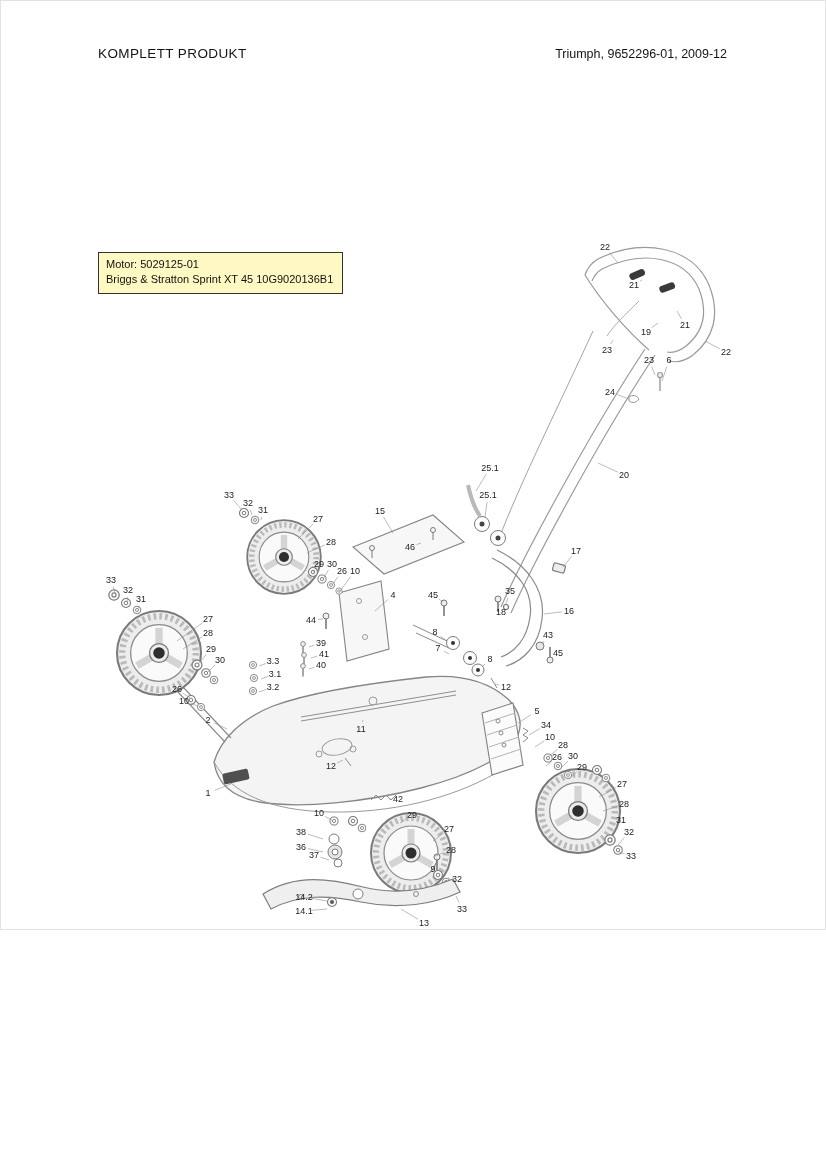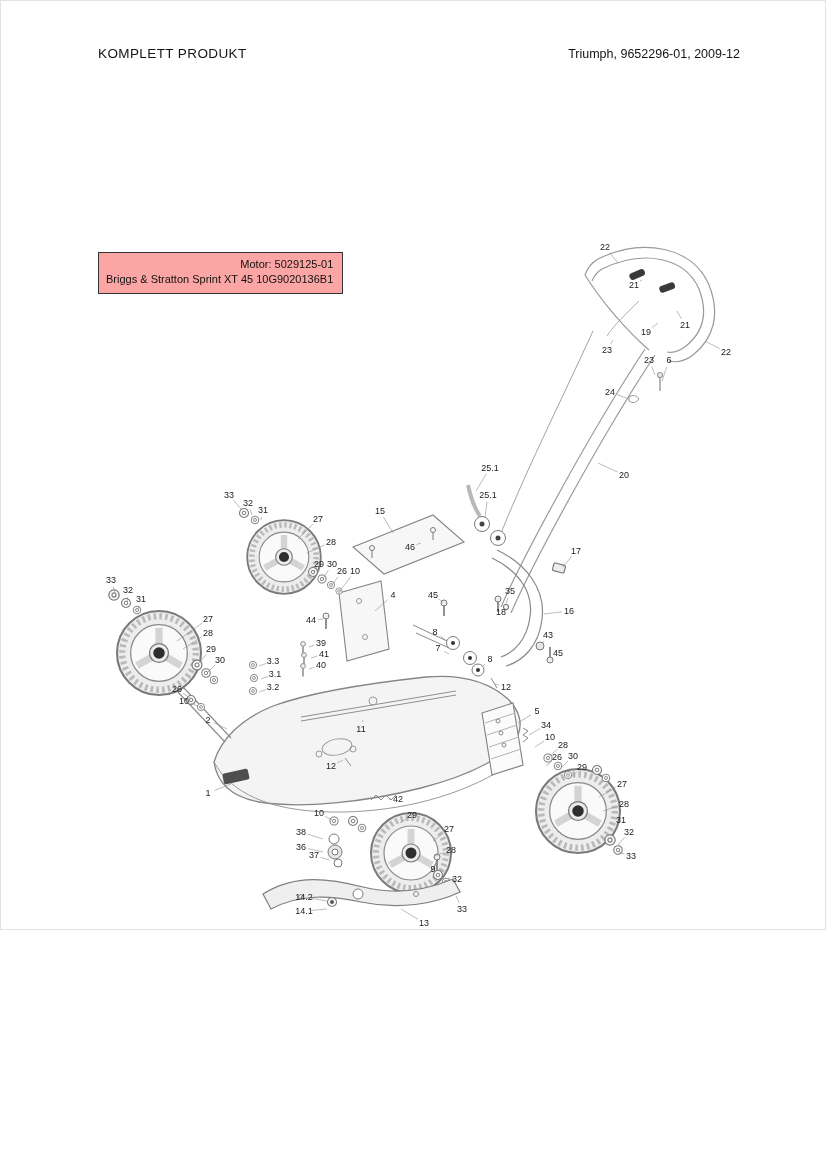--- a/index.html
+++ b/index.html
@@ -1,22 +1,22 @@
 <!DOCTYPE html>
 <html><head>
 <meta charset="utf-8">
 <style>
   html,body{margin:0;padding:0;background:#fff;}
   body{width:826px;height:1169px;font-family:"Liberation Sans",sans-serif;}
   .page{position:relative;width:826px;height:930px;background:#fff;overflow:hidden;
         border:1px solid #e2e2e2;box-sizing:border-box;}
   .header-left{position:absolute;left:97px;top:45px;font-size:13.5px;color:#141414;letter-spacing:.4px;}
-  .header-right{position:absolute;right:85px;top:46px;font-size:12.5px;color:#141414;}
-  .motor-box{position:absolute;left:97px;top:251px;border:1px solid #333;background:#fca5a5;
-             padding:4px 9px 5px 7px;font-size:11px;line-height:1.4;color:#111;z-index:3;text-align:right;}
+  .header-right{position:absolute;right:98px;top:46px;font-size:12.5px;color:#141414;}
+  .motor-box{position:absolute;left:97px;top:251px;border:1px solid #333;background:#fef9c3;
+             padding:4px 9px 5px 7px;font-size:11px;line-height:1.4;color:#111;z-index:3;}
   svg.diagram{position:absolute;left:0;top:0;z-index:1;}
   .callout{font-size:9px;fill:#1c1c1c;text-anchor:middle;font-family:"Liberation Sans",sans-serif;}
   .leader{stroke:#8f8f8f;stroke-width:.6;}
 </style>
 </head>
 <body>
 
 <div class="page">
 
   <div class="header-left">KOMPLETT PRODUKT</div>

